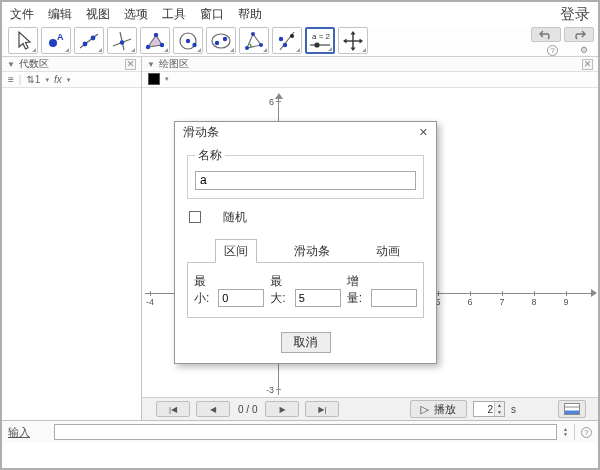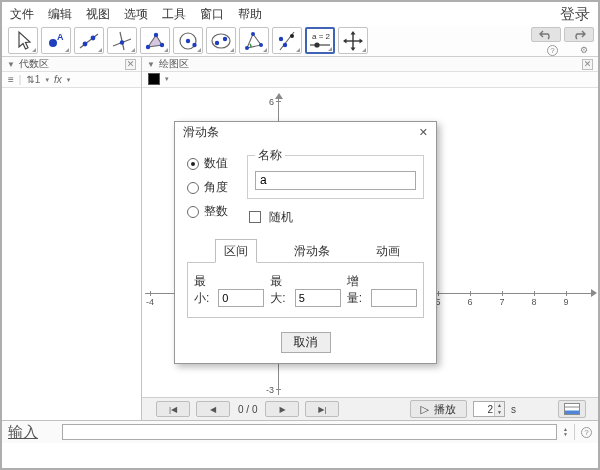--- a/index.html
+++ b/index.html
@@ -55,21 +55,21 @@
   .play-btn { height:18px; padding:0 10px; background:#e9e9e9; border:1px solid #bdbdbd; border-radius:2px; font-size:11px; color:#333; display:flex; align-items:center; gap:5px; }
   .speed-box { width:32px; height:16px; background:#fff; border:1px solid #ababab; display:flex; align-items:center; }
   .speed-val { flex:1; text-align:right; font-size:10px; color:#333; padding-right:1px; }
   .spin-col { width:10px; display:flex; flex-direction:column; border-left:1px solid #c9c9c9; }
   .spin-col span { font-size:5px; line-height:7px; text-align:center; color:#555; background:#eee; }
   .sec-lbl { font-size:10px; color:#444; }
   .proto-btn { margin-left:42px; margin-right:4px; width:28px; height:18px; background:#e9e9e9; border:1px solid #bdbdbd; border-radius:2px; display:flex; align-items:center; justify-content:center; }
 
   
   .inputbar { height:23px; border-top:1px solid #c0c0c0; display:flex; align-items:center; padding:0 6px; background:#fafafa; }
-  .input-lbl { font-size:15px; color:#555; margin-right:24px;text-decoration:underline; }
+  .input-lbl { font-size:11px; color:#555; margin-right:24px;text-decoration:underline; }
   .input-field { flex:1; height:16px; border:1px solid #ababab; background:#fff; font-size:11px; padding:0 4px; }
   .in-spin { display:flex; flex-direction:column; margin:0 6px; font-size:5px; color:#666; line-height:5px; }
   .in-sep { width:1px; height:16px; background:#d0d0d0; margin-right:6px; }
 
   
   .caption { height:23px; display:flex; align-items:center; justify-content:center; font-size:14px; color:#4a4a4a; background:#fff; }
 
   
   .dialog { position:absolute; left:172px; top:119px; width:263px; background:#fff; border:1px solid #979797; box-shadow:3px 3px 7px rgba(0,0,0,0.28); z-index:10; }
   .dlg-title { height:21px; display:flex; align-items:center; padding:0 8px; font-size:12px; color:#333; }
@@ -77,21 +77,21 @@
   .dlg-body { padding:4px 12px 10px 12px; }
   .dlg-top { display:flex; }
   .radio-col { width:60px; padding-top:8px; display:flex; flex-direction:column; gap:7px; }
   .radio-row { display:flex; align-items:center; gap:5px; font-size:12px; color:#333; }
   .radio { width:12px; height:12px; border:1px solid #6a6a6a; border-radius:50%; position:relative; background:#fff; flex:none; }
   .radio.checked::after { content:""; position:absolute; left:3px; top:3px; width:4px; height:4px; border-radius:50%; background:#222; }
   .name-col { flex:1; }
   .name-fieldset { border:1px solid #cdcdcd; padding:6px 7px 8px 7px; }
   .name-fieldset legend { font-size:12px; color:#333; padding:0 3px; }
   .name-input { width:100%; height:19px; border:1px solid #a9a9a9; font-size:12px; padding:0 4px; }
-  .chk-row { display:flex; align-items:center; gap:8px; font-size:12px; color:#333; margin:10px 0 0 2px; }
+  .chk-row { display:flex; align-items:center; gap:22px; font-size:12px; color:#333; margin:10px 0 0 2px; }
   .checkbox { width:12px; height:12px; border:1px solid #6a6a6a; background:#fff; flex:none; }
   .tabs { display:flex; margin-top:12px; position:relative; top:1px; }
   .tab { font-size:12px; color:#333; padding:3px 8px 2px 8px; border:1px solid transparent;margin-left:28px; }
   .tab.active { background:#fff; border:1px solid #bfbfbf; border-bottom:1px solid #fff; }
   .tab-panel { border:1px solid #c7c7c7; padding:10px 6px; display:flex; align-items:center; gap:6px; }
   .fld { display:flex; align-items:flex-end; gap:3px; font-size:12px; color:#333; }
   .fld input { width:46px; height:18px; border:1px solid #a9a9a9; font-size:11px; padding:0 3px; }
   .dlg-btns { display:flex; justify-content:center; gap:12px; margin-top:14px; }
   .btn-ok { position:relative; width:58px; height:21px; background:#e0eefa; border:1px solid #5e9ad6; outline:1px dashed #555; outline-offset:-3px; font-size:12px; color:#222; display:flex; align-items:center; justify-content:center; }
   .btn-cancel { width:50px; height:21px; background:#eeeeee; border:1px solid #ababab; font-size:12px; color:#222; display:flex; align-items:center; justify-content:center; }
@@ -345,34 +345,20 @@
       <span class="help-circ">?</span>
     </div>
 
     <div class="dialog">
       <div class="dlg-title">
         <span>滑动条</span>
         <span class="dlg-close">✕</span>
       </div>
       <div class="dlg-body">
         <div class="dlg-top">
-          <div class="radio-col">
-            <div class="radio-row">
-              <span class="radio checked"></span>
-              <span>数值</span>
-            </div>
-            <div class="radio-row">
-              <span class="radio"></span>
-              <span>角度</span>
-            </div>
-            <div class="radio-row">
-              <span class="radio"></span>
-              <span>整数</span>
-            </div>
-          </div>
           <div class="name-col">
             <fieldset class="name-fieldset">
               <legend>名称</legend>
               <input class="name-input" value="a" style="">
             </fieldset>
             <div class="chk-row">
               <span class="checkbox"></span>
               <span>随机</span>
             </div>
           </div>

